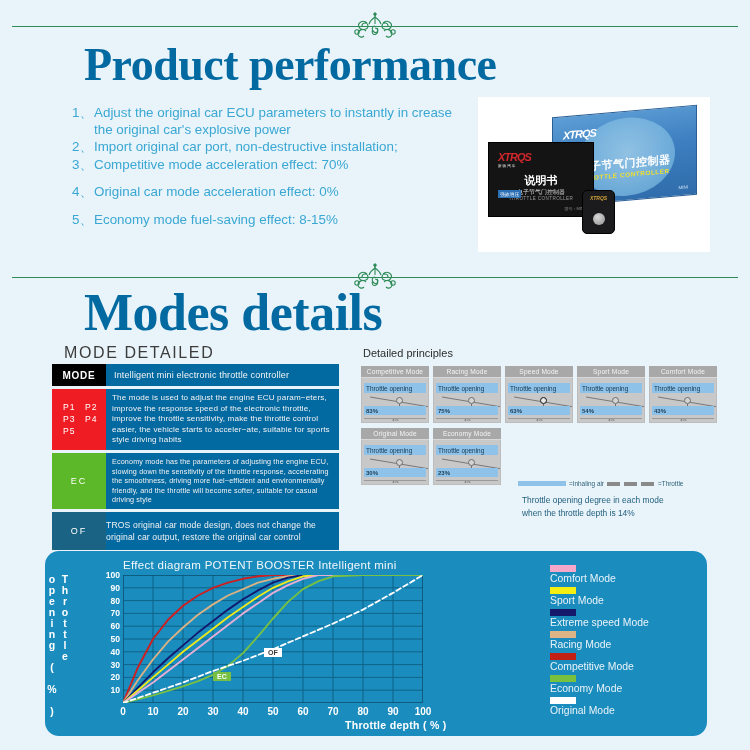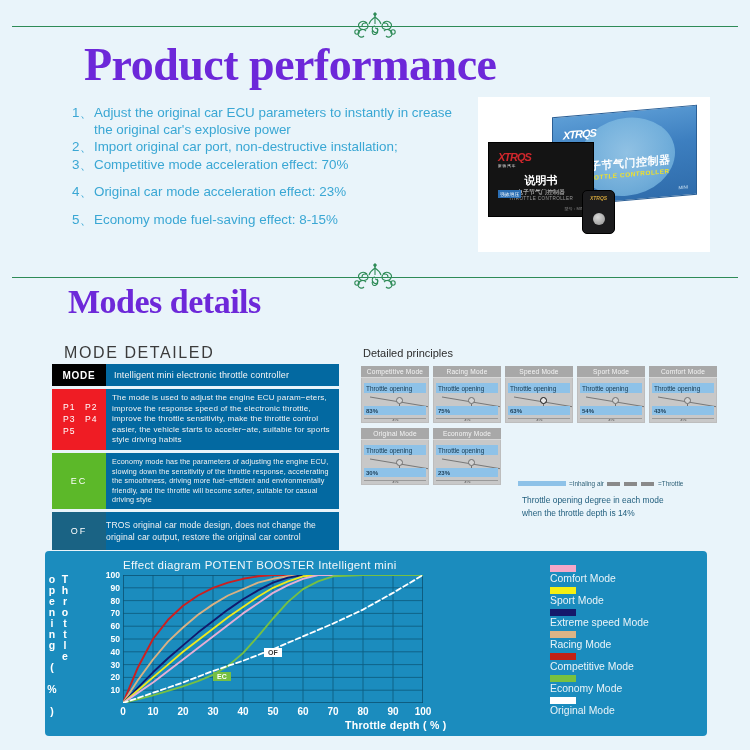--- a/index.html
+++ b/index.html
@@ -20,26 +20,26 @@
   .divider .orn {
     position: absolute; top: 0; left: 50%; transform: translateX(-50%);
     width: 86px; height: 30px;
   }
 
   
   .sec-title {
     position: absolute;
     font-family: "Liberation Serif", serif;
     font-weight: bold;
-    color: #6d28d9;
+    color: #0369a1;
     letter-spacing: -0.5px;
     white-space: nowrap;
   }
   #product-title { left: 84px; top: 38px; font-size: 46px; }
-  #modes-title   { left: 68px; top: 283px; font-size: 34px; }
+  #modes-title   { left: 84px; top: 283px; font-size: 52px; }
 
   
   .features { position: absolute; left: 72px; top: 105px; width: 400px; }
   .feat {
     display: flex; align-items: flex-start;
     color: #3aa7d4; font-size: 13.4px; line-height: 16.5px;
     margin-bottom: 1px;
   }
   .feat .num { width: 22px; flex: none; text-align: left; }
   .feat .txt { flex: 1; }
@@ -180,21 +180,21 @@
   .plg-dash { width: 48px; height: 4px;
     background: repeating-linear-gradient(90deg,#8a8a8a 0 13px, transparent 13px 17px); }
   #principles-note {
     position: absolute; left: 522px; top: 494px; width: 200px;
     font-size: 8.4px; line-height: 13px; color: #1f5d7c;
   }
 
   
   #effect-chart {
     position: absolute; left: 45px; top: 551px; width: 662px; height: 185px;
-    background: #1b8cbe; border-radius: 4px;
+    background: #1b8cbe; border-radius: 14px;
   }
   #chart-title {
     position: absolute; left: 78px; top: 8px;
     color: #f2f7fa; font-size: 11.5px; letter-spacing: .3px;
   }
   #y-axis-label {
     position: absolute; left: 8px; top: 22px; width: 18px;
     color: #ffffff; font-size: 10.5px; font-weight: bold;
     writing-mode: vertical-rl; text-orientation: upright;
     letter-spacing: -1px; line-height: 13px;
@@ -254,21 +254,21 @@
     <div class="feat">
       <span class="num">2、</span>
       <span class="txt">Import original car port, non-destructive installation;</span>
     </div>
     <div class="feat">
       <span class="num">3、</span>
       <span class="txt">Competitive mode acceleration effect: 70%</span>
     </div>
     <div class="feat gap">
       <span class="num">4、</span>
-      <span class="txt">Original car mode acceleration effect: 23%</span>
+      <span class="txt">Original car mode acceleration effect: 0%</span>
     </div>
     <div class="feat gap">
       <span class="num">5、</span>
       <span class="txt">Economy mode fuel-saving effect: 8-15%</span>
     </div>
   </div>
 
   <div id="product-photo">
     <div class="box-main">
       <div class="oval"></div>

